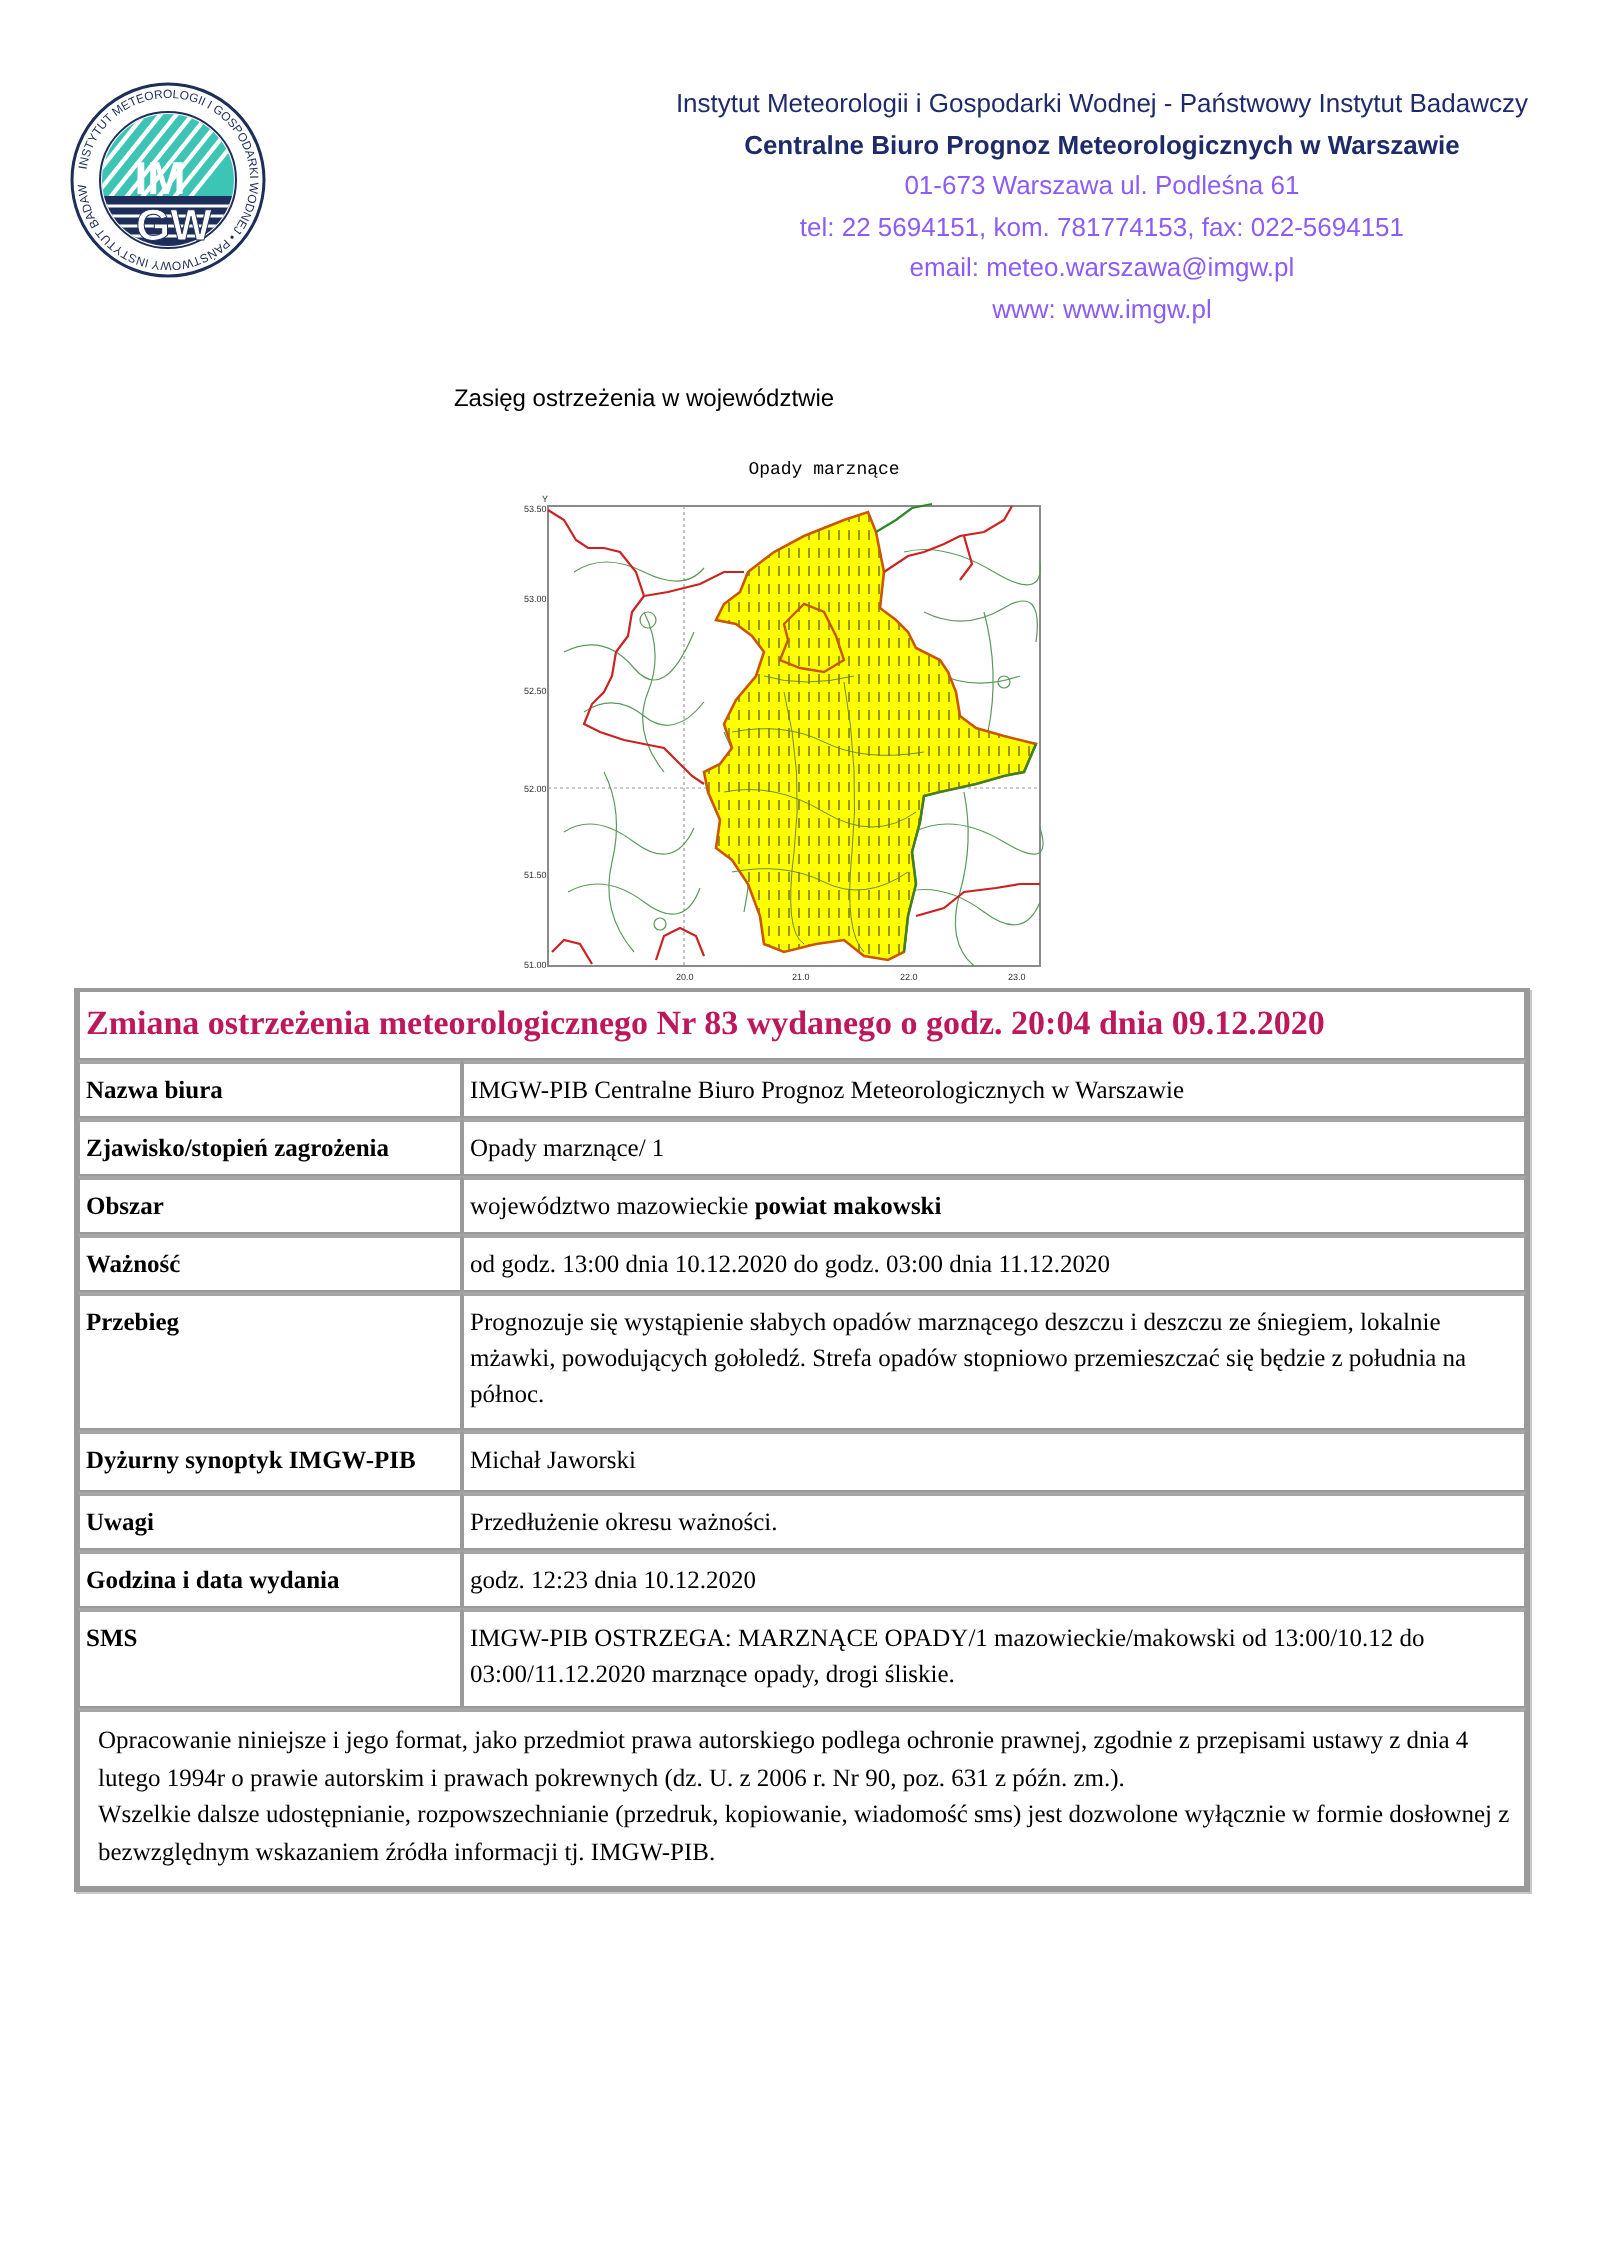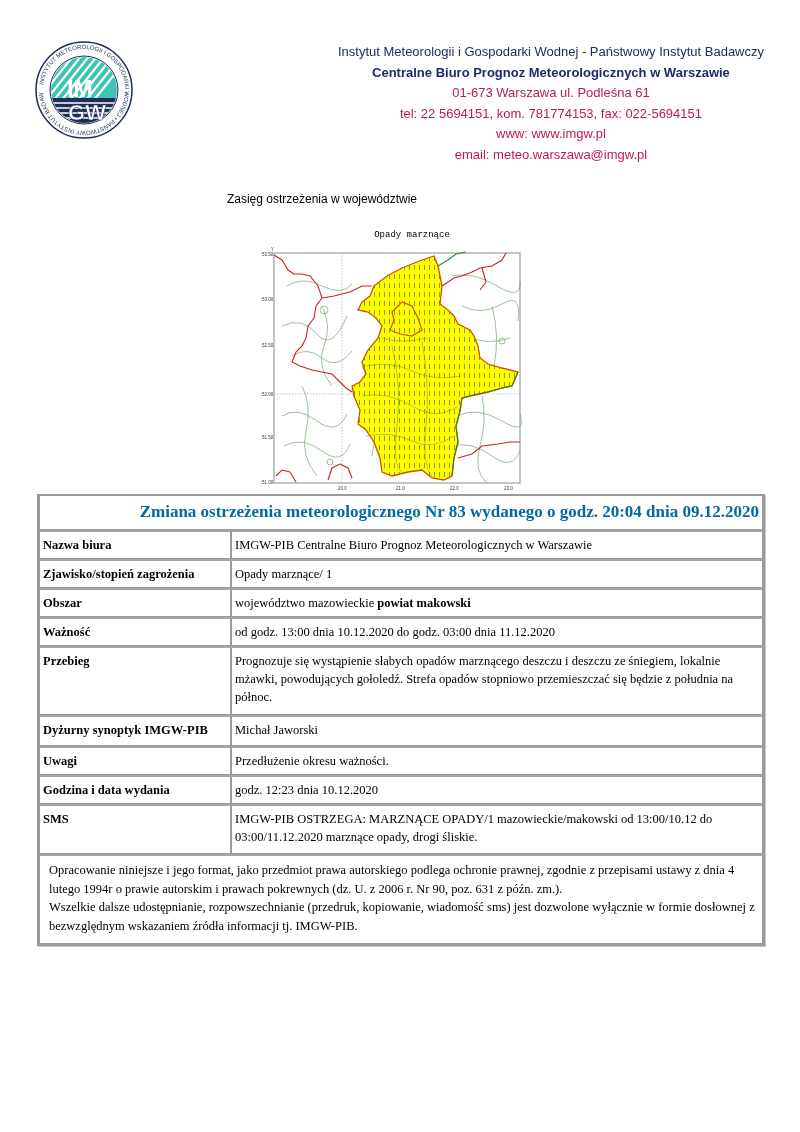--- a/index.html
+++ b/index.html
@@ -1,27 +1,27 @@
 <!DOCTYPE html>
 <html><head>
 <meta charset="utf-8">
 <style>
   html, body { margin:0; padding:0; background:#ffffff; }
   body { width:800px; height:1132px; position:relative; overflow:hidden; font-family:"Liberation Serif", serif; color:#000; }
   .logo { position:absolute; left:34px; top:40px; width:100px; height:100px; }
   .header { position:absolute; right:36px; top:42px; text-align:center; font-family:"Liberation Sans", sans-serif; color:#1f2a6b; font-size:13px; line-height:20.5px; }
   .header .bold { font-weight:bold; }
-  .header .plain { color:#be185d; }
+  .header .plain { color:#8b5cf6; }
   .section-title { position:absolute; left:0; width:644px; top:192px; text-align:center; font-family:"Liberation Sans", sans-serif; font-size:12px; color:#000; }
   .map-title { position:absolute; left:0; width:800px; top:230px; text-align:center; font-family:Liberation Mono, monospace; font-size:9px; color:#000;padding-left:12px; }
   .map-wrap { position:absolute; left:262px; top:246px; width:270px; height:244px; }
   .warn-table { position:absolute; left:37px; top:494px; width:728px; border-collapse:separate; border-spacing:0; border:2px solid #9a9a9a; box-shadow:1px 1px 0 #c8c8c8; }
   .warn-table td { border:1px solid #9a9a9a; border-top:2px solid #a6a6a6; font-size:12.5px; line-height:18px; vertical-align:top; padding:4px 3px 4px 3px; }
   .warn-table td.label { width:184px; font-weight:bold; }
-  .warn-table td.title { text-align:right; color:#0369a1; font-weight:bold; font-size:17px; padding:7px 3px 8px; border-top:none; }
+  .warn-table td.title { text-align:left; color:#be185d; font-weight:bold; font-size:17px; padding:7px 3px 8px; border-top:none; }
   .warn-table td.footer { padding:5px 3px 8px 3px; font-size:12.5px; line-height:18.5px; }
   .indent { padding-left:6px; }
 </style>
 </head>
 <body>
 
 <div class="logo">
   <svg width="100" height="100" viewBox="0 0 100 100">
     <defs>
       <clipPath id="inner">
@@ -57,22 +57,22 @@
       <textPath href="#ringpath" startOffset="2%">INSTYTUT METEOROLOGII I GOSPODARKI WODNEJ • PAŃSTWOWY INSTYTUT BADAWCZY</textPath>
     </text>
   </svg>
 </div>
 
 <div class="header">
   <div>Instytut Meteorologii i Gospodarki Wodnej - Państwowy Instytut Badawczy</div>
   <div class="bold">Centralne Biuro Prognoz Meteorologicznych w Warszawie</div>
   <div class="plain">01-673 Warszawa ul. Podleśna 61</div>
   <div class="plain">tel: 22 5694151, kom. 781774153, fax: 022-5694151</div>
+  <div class="plain">email: meteo.warszawa@imgw.pl</div>
   <div class="plain">www: www.imgw.pl</div>
-  <div class="plain">email: meteo.warszawa@imgw.pl</div>
 </div>
 
 <div class="section-title">Zasięg ostrzeżenia w województwie</div>
 <div class="map-title">Opady marznące</div>
 
 <div class="map-wrap">
   <svg width="270" height="244" viewBox="0 0 270 244">
     <defs>
       <pattern id="hatch" width="5" height="9" patternUnits="userSpaceOnUse">
         <rect width="5" height="9" fill="#ffff00"></rect>

